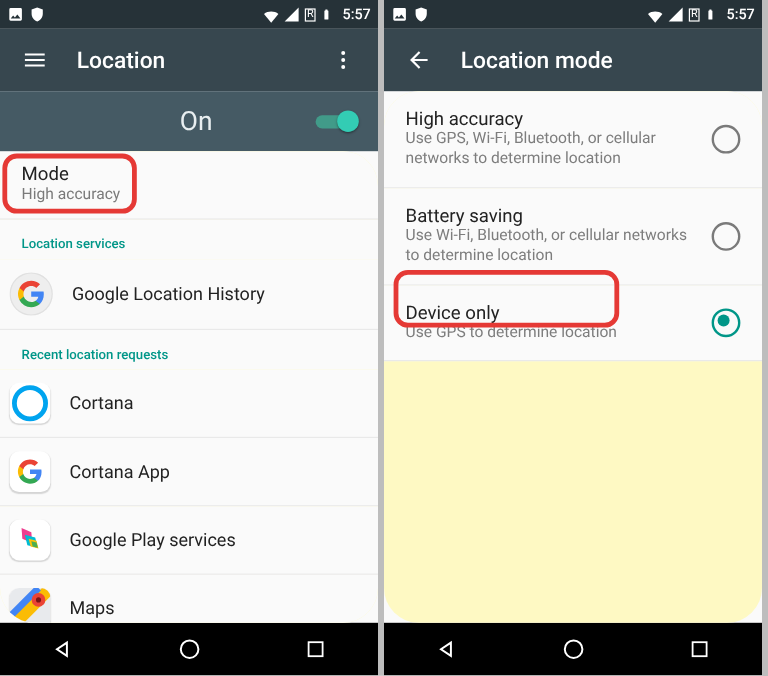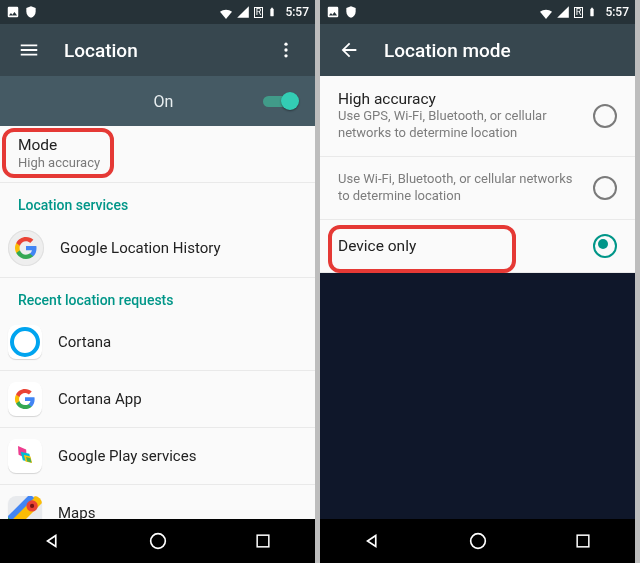--- a/index.html
+++ b/index.html
@@ -63,47 +63,47 @@
 
   
   .togglerow {
     height: 50px;
     background: #455a64;
     display: flex;
     align-items: center;
     padding: 0 18px;
     color: #fff;
   }
-  .togglerow .label { flex:1; text-align:center; font-size:16px; color:#e8eef0; font-weight:400; margin-left:46px;}
+  .togglerow .label { flex:1; text-align:center; font-size:22px; color:#e8eef0; font-weight:400; margin-left:46px;}
   .switch {
     width: 34px; height: 20px; position: relative;
   }
   .switch .track {
     position:absolute; left:0; top:5px; width:30px; height:11px; border-radius:6px; background:#419b89;
   }
   .switch .thumb {
     position:absolute; right:-2px; top:1px; width:18px; height:18px; border-radius:50%; background:#33ccb4; box-shadow:0 1px 2px rgba(0,0,0,.4);
   }
 
-  .content { flex:1; background:#0f172a; overflow:hidden; }
+  .content { flex:1; background:#fef9c3; overflow:hidden;border-radius:29px; }
 
   .list-item, .option-row {
     padding: 10px 18px 12px 18px;
     border-bottom: 1px solid #e9e9e9;
     background:#fafafa;
   }
   .list-item.icon-row {
     display:flex; align-items:center; gap: 16px;
     padding: 11px 8px;
   }
   .list-item .primary { font-size:15.5px; color:#222; }
   .list-item .secondary { font-size:13px; color:#7a7a7a; margin-top:1px;}
   .section-header {
     padding: 14px 18px 6px 18px;
-    font-size: 14px;
+    font-size: 11px;
     font-weight:500;
     color:#009688;
     border-bottom:none;
     background:#fafafa;
   }
   .avatar {
     width:36px; height:36px; border-radius:50%; background:#eee; display:flex; align-items:center; justify-content:center;
     box-shadow:0 0 0 1px #e0e0e0 inset;
     flex-shrink:0;
   }
@@ -346,27 +346,29 @@
     <div class="content" style="position:relative;">
       <div class="option-row">
         <div class="option-text">
           <div class="primary">High accuracy</div>
           <div class="secondary">Use GPS, Wi-Fi, Bluetooth, or cellular networks to determine location</div>
         </div>
         <div class="radio"></div>
       </div>
       <div class="option-row">
         <div class="option-text">
+          <div class="primary">Battery saving</div>
           <div class="secondary">Use Wi-Fi, Bluetooth, or cellular networks to determine location</div>
         </div>
         <div class="radio"></div>
       </div>
       <div class="option-row">
         <div class="option-text">
           <div class="primary">Device only</div>
+          <div class="secondary">Use GPS to determine location</div>
         </div>
         <div class="radio selected"></div>
       </div>
     </div>
 
     <div class="navbar">
       <div class="navbtn">
           <svg viewBox="0 0 24 24" width="22" height="22" fill="none" stroke="#fff" stroke-width="1.8">
             <path d="M15 6l-9 6 9 6z"></path>
           </svg>

